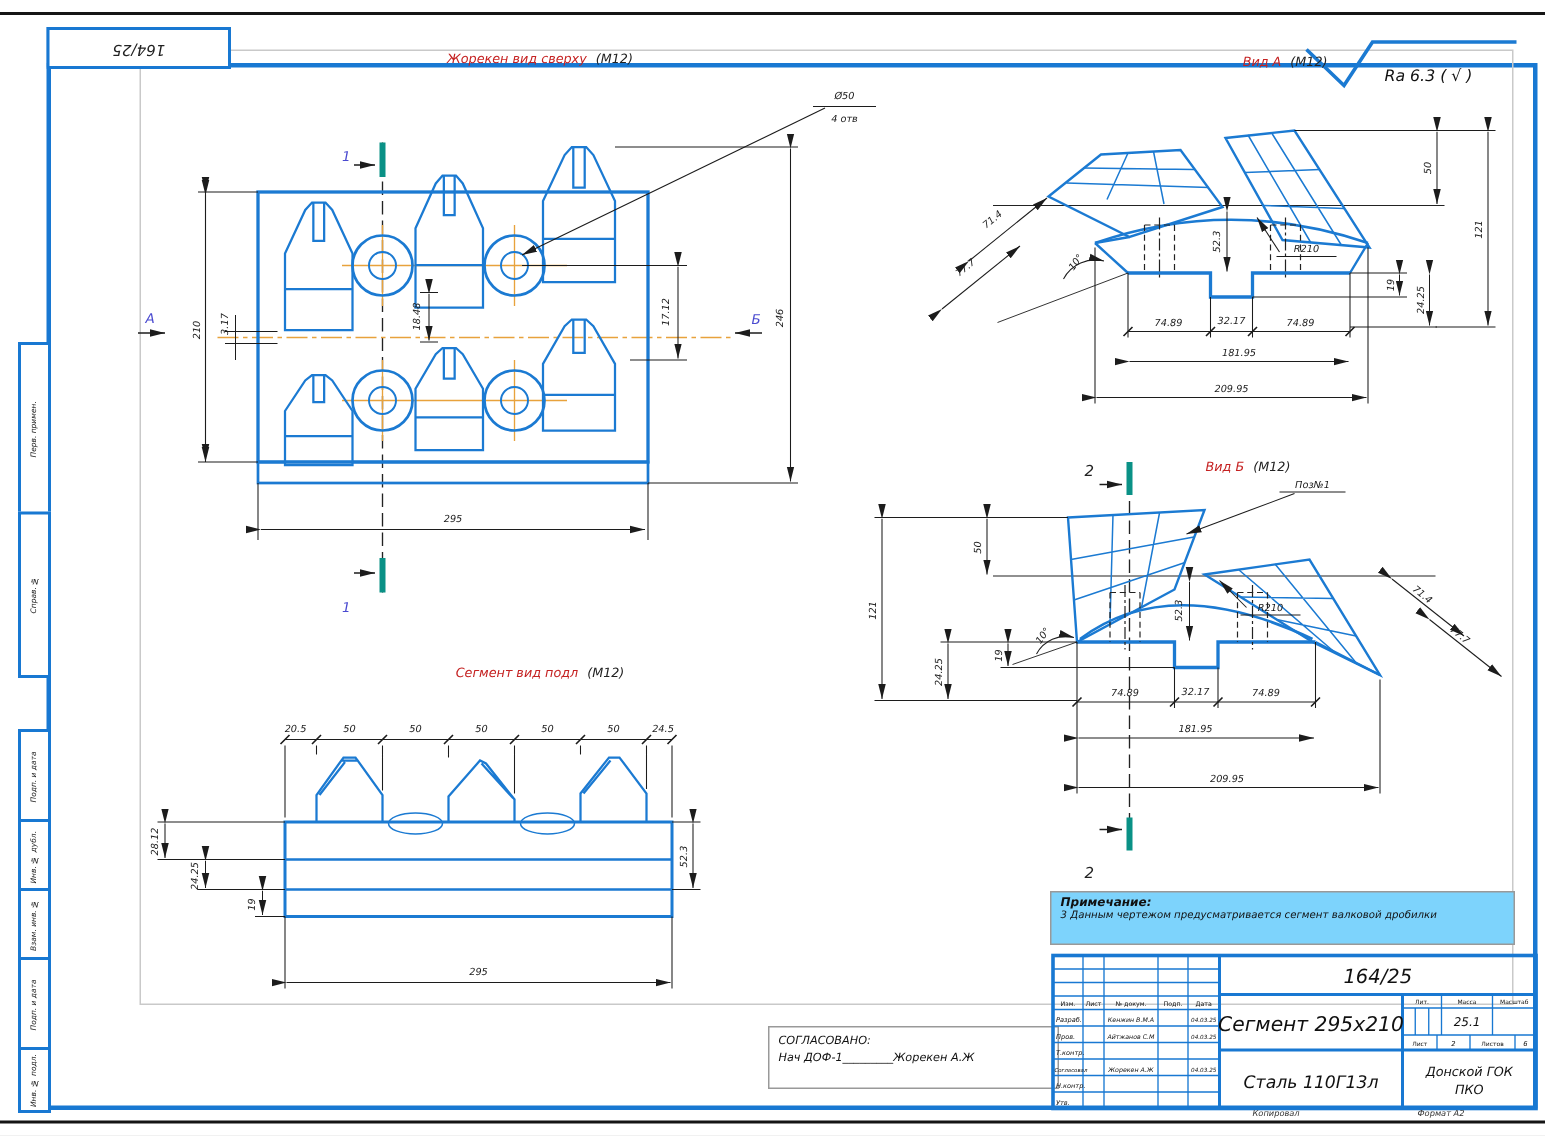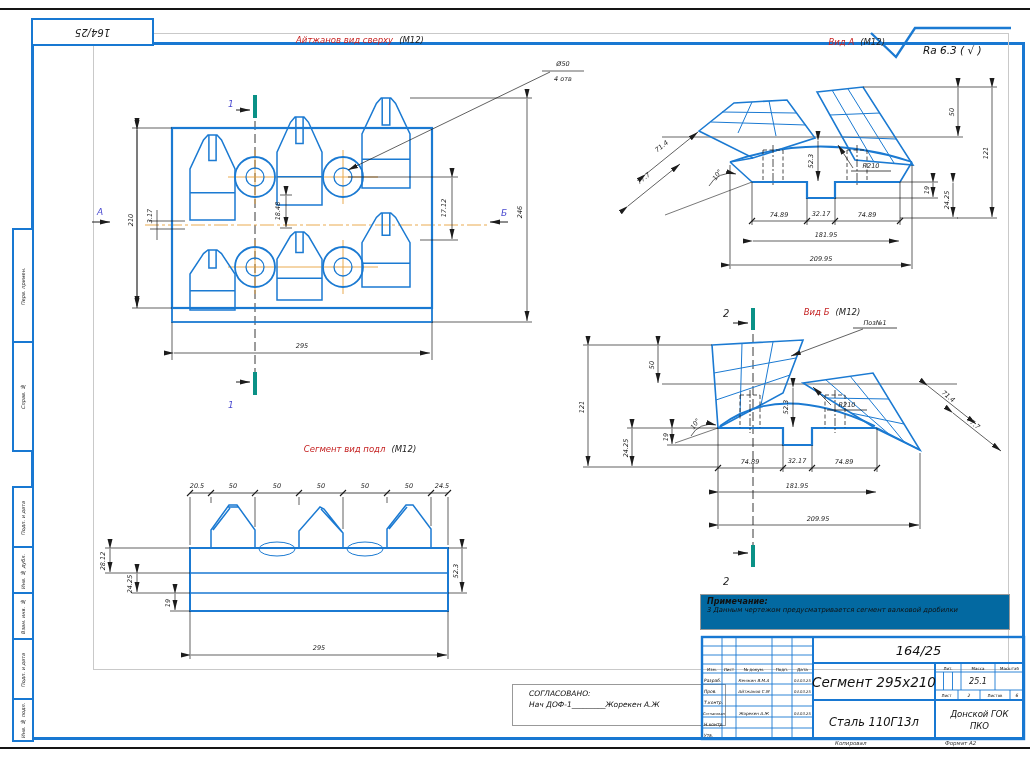--- a/index.html
+++ b/index.html
@@ -9,24 +9,24 @@
   .pline{position:absolute;background:#151515;}
   .grayrect{position:absolute;border:1px solid #c9c9c9;}
   .cornerbox{position:absolute;border:2.5px solid #1878d2;display:flex;align-items:center;justify-content:center;background:#fff;}
   .cornerbox span{transform:rotate(180deg);font-style:italic;font-size:10px;color:#222;}
   .mbox{position:absolute;border:2px solid #1878d2;background:#fff;}
   .vlab{writing-mode:vertical-rl;transform:rotate(180deg);font-size:5px;font-style:italic;color:#222;
         width:100%;height:100%;display:flex;align-items:center;justify-content:center;white-space:nowrap;overflow:hidden;}
   .rtitle{position:absolute;text-align:center;font-style:italic;font-size:8.5px;white-space:nowrap;}
   .rtitle .nm{color:#c52222;}
   .rtitle .sc{color:#222;margin-left:6px;}
-  .notebox{position:absolute;border:1px solid #999;padding:2px 6px;background:#0369a1;}
+  .notebox{position:absolute;border:1px solid #999;padding:2px 6px;background:#7dd3fc;}
   .notebox .hd{font-style:italic;font-weight:bold;font-size:8px;color:#111;}
   .notebox .tx{font-style:italic;font-size:6.8px;color:#111;}
-  .appbox{position:absolute;border:1px solid #999;padding:3px 16px;background:#fff;}
+  .appbox{position:absolute;border:1px solid #999;padding:3px 6px;background:#fff;}
   .appbox div{font-style:italic;font-size:7.5px;color:#111;line-height:1.5;}
   .tinytxt{position:absolute;font-size:5.5px;font-style:italic;color:#333;white-space:nowrap;}
   svg{position:absolute;overflow:visible;}
   .dim{font-style:italic;font-size:6.5px;fill:#1c1c1c;}
   .blulab{font-style:italic;font-size:9px;fill:#4a4ad0;}
   .seclab{font-style:italic;font-size:10px;fill:#222;}
   .tbt{fill:#111;}
   .tbi{fill:#111;font-style:italic;}
 </style>
 </head>
@@ -318,21 +318,21 @@
     <text class="dim" x="373" y="126" font-size="6" text-anchor="middle" transform="rotate(-90 373 126)">52.3</text>
     <text class="dim" x="234" y="205" text-anchor="middle">295</text>
   </svg>
 
   <svg style="left:853px;top:22px;" width="168" height="42" viewBox="0 0 168 42">
     <path d="M18,11 L43,35 L62,6 H158" stroke="#1b7ad2" stroke-width="2.4" fill="none"></path>
     <text x="70" y="32" font-size="10.5" font-style="italic" fill="#111">Ra 6.3 ( √ )</text>
   </svg>
 
   <div class="rtitle" style="left:245px;top:35px;width:230px;">
-    <span class="nm">Айтжанов вид сверху</span><span class="sc">(М12)</span>
+    <span class="nm">Жорекен вид сверху</span><span class="sc">(М12)</span>
   </div>
   <div class="rtitle" style="left:245px;top:444px;width:230px;">
     <span class="nm">Сегмент вид подл</span><span class="sc">(М12)</span>
   </div>
   <div class="rtitle" style="left:765px;top:37px;width:120px;text-align:right;">
     <span class="nm">Вид А</span><span class="sc">(М12)</span>
   </div>
   <div class="rtitle" style="left:772px;top:307px;width:120px;">
     <span class="nm">Вид Б</span><span class="sc">(М12)</span>
   </div>

